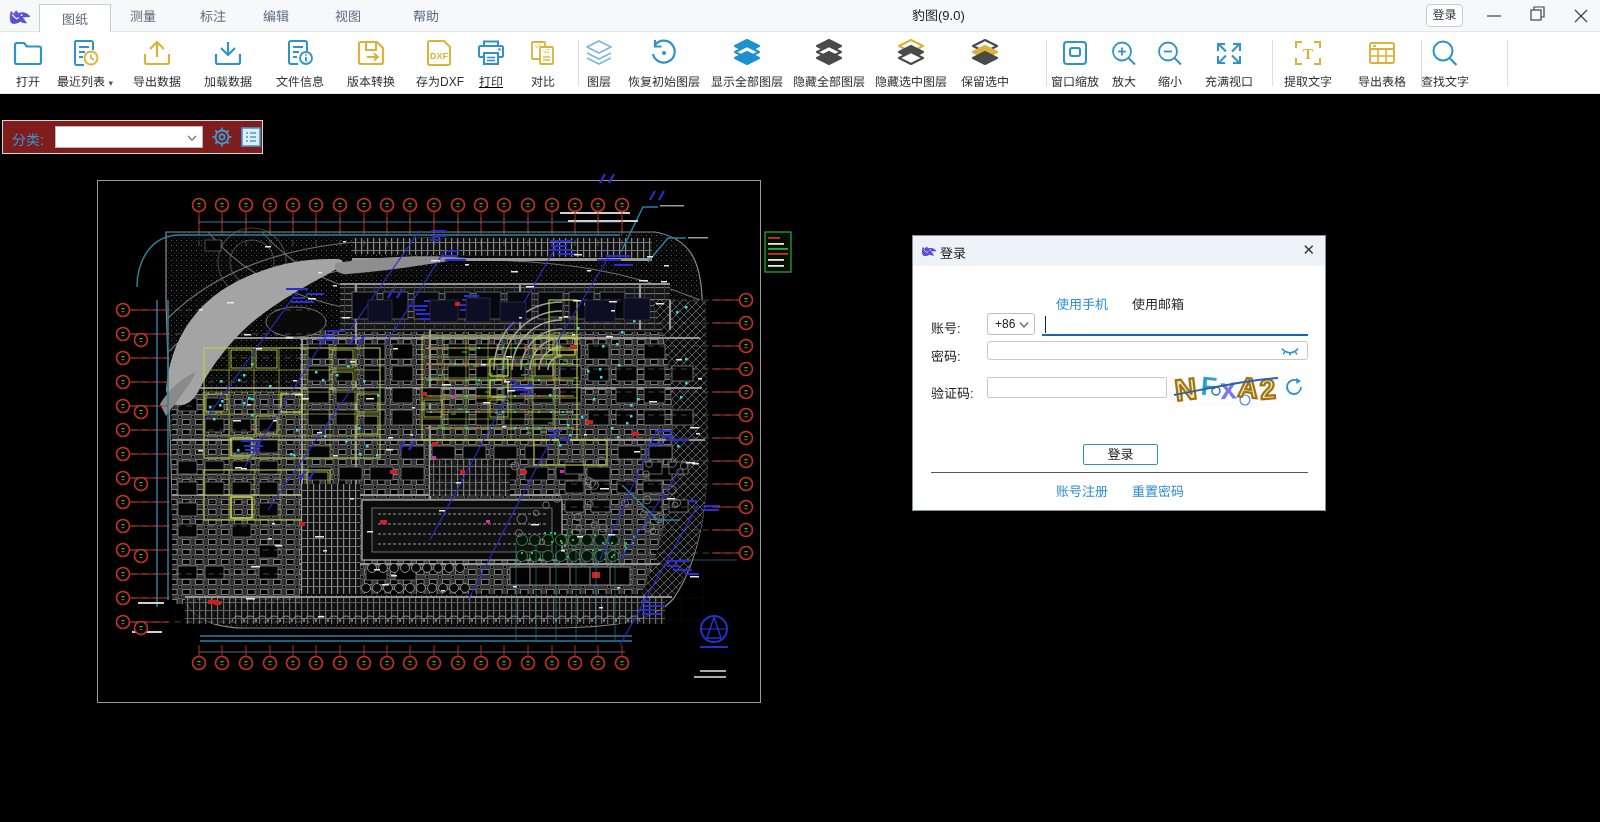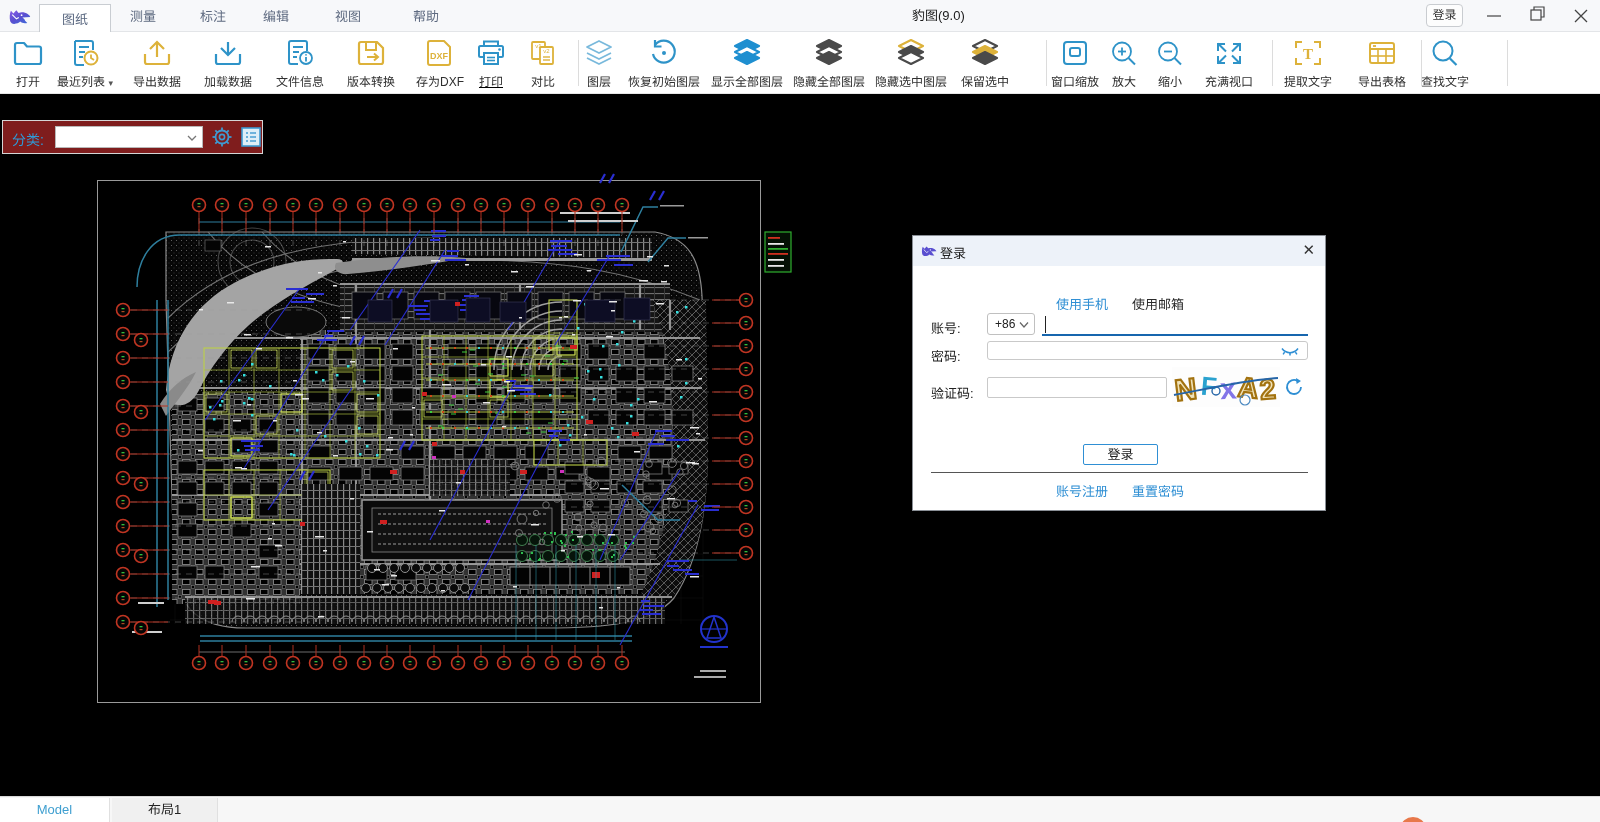--- a/index.html
+++ b/index.html
@@ -1597,21 +1597,14 @@
           <path d="M18 11 A7 7 0 1 1 14.5 4.9" fill="none" stroke="#2f8fd4" stroke-width="1.8"></path>
           <path d="M13 2 L18 5 L13.6 8 Z" fill="#2f8fd4"></path>
         </svg>
     <div id="dlogin">登录</div>
     <div id="dsep"></div>
     <span class="dlink" style="left:143px;">账号注册</span>
     <span class="dlink" style="left:219px;">重置密码</span>
   </div>
 </div>
 
-<div id="statusbar">
-  <div class="stab" id="stab1">Model</div>
-  <div class="stab" id="stab2">布局1</div>
-  <svg style="position:absolute;left:1398px;top:20px;" width="30" height="6" viewBox="0 0 30 6">
-        <ellipse cx="15" cy="10" rx="12" ry="10" fill="#e8784a"></ellipse>
-      </svg>
-</div>
 
 </div>
 
 </body></html>

